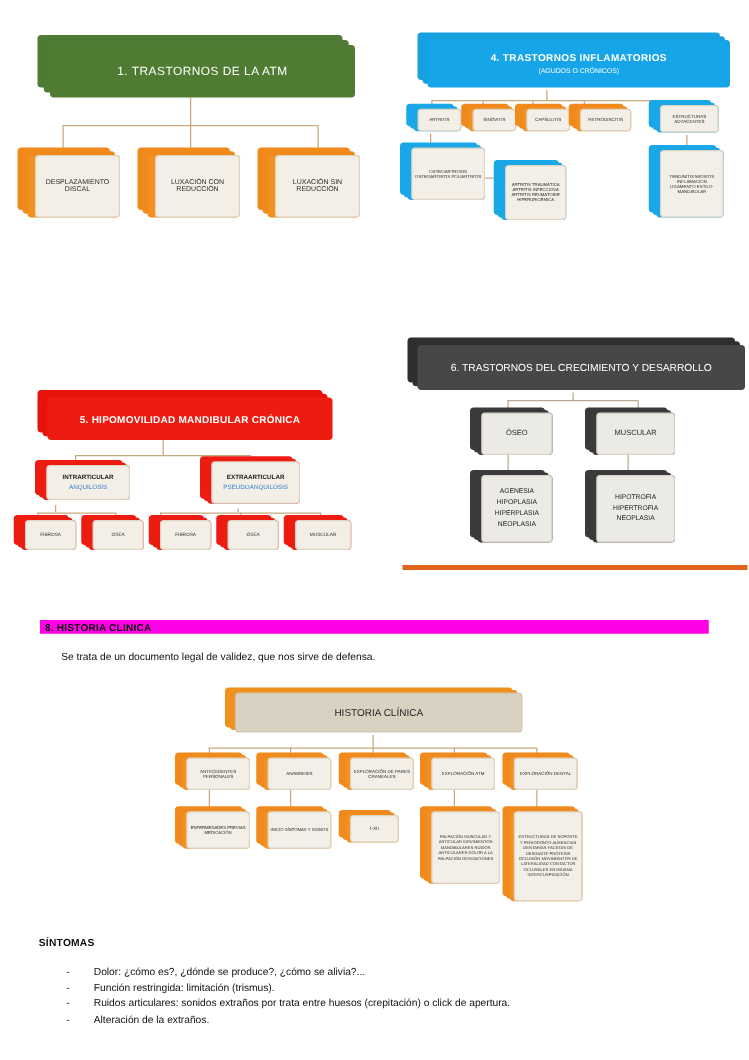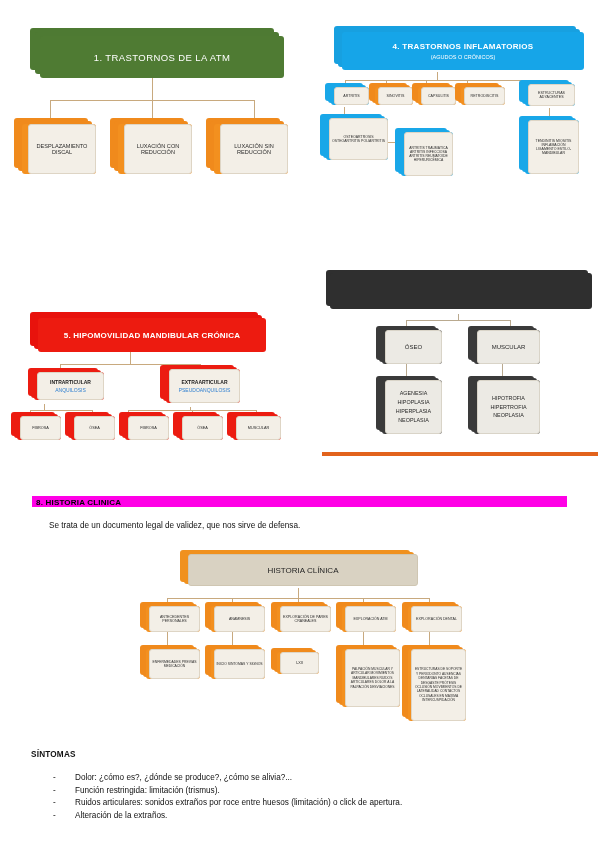--- a/index.html
+++ b/index.html
@@ -282,20 +282,23 @@
       <div class="face cream" style="left:9px;top:4px;width:45px;height:24px;font-size:3.8px;">
         <span class="lbl">MUSCULAR</span>
       </div>
     </div>
   </div>
 
   <div class="s6wrap">
     <div class="stack" style="left:4px;top:4px;width:272px;height:46px;">
       <div class="s1 gr-head-back" style="left:0px;top:0px;width:262px;height:36px;"></div>
       <div class="s2 gr-head-back" style="left:4px;top:3px;width:262px;height:36px;"></div>
+      <div class="face gr-head" style="left:8px;top:6px;width:262px;height:36px;font-size:8.2px;padding:0 6px;">
+        <span class="lbl">6. TRASTORNOS DEL CRECIMIENTO Y DESARROLLO</span>
+      </div>
     </div>
 
     <div class="ln v ln-gray" style="left:136px;top:48px;height:6px;"></div>
     <div class="ln h ln-gray" style="left:84px;top:54px;width:104px;"></div>
     <div class="ln v ln-gray" style="left:84px;top:54px;height:10px;"></div>
     <div class="ln v ln-gray" style="left:188px;top:54px;height:10px;"></div>
 
     <div class="stack" style="left:54px;top:60px;width:70px;height:42px;">
       <div class="s1 gry-back" style="left:0px;top:0px;width:60px;height:34px;"></div>
       <div class="s2 gry-back" style="left:3px;top:2px;width:60px;height:34px;"></div>
@@ -462,21 +465,21 @@
     <div class="row">
       <span class="dash">-</span>
       <span>Dolor: ¿cómo es?, ¿dónde se produce?, ¿cómo se alivia?...</span>
     </div>
     <div class="row">
       <span class="dash">-</span>
       <span>Función restringida: limitación (trismus).</span>
     </div>
     <div class="row">
       <span class="dash">-</span>
-      <span>Ruidos articulares: sonidos extraños por roce entre huesos (limitación) o click de apertura.</span>
+      <span>Ruidos articulares: sonidos extraños por trata entre huesos (crepitación) o click de apertura.</span>
     </div>
     <div class="row">
       <span class="dash">-</span>
       <span>Alteración de la extraños.</span>
     </div>
   </div>
 
 </div>
 
 </body></html>

